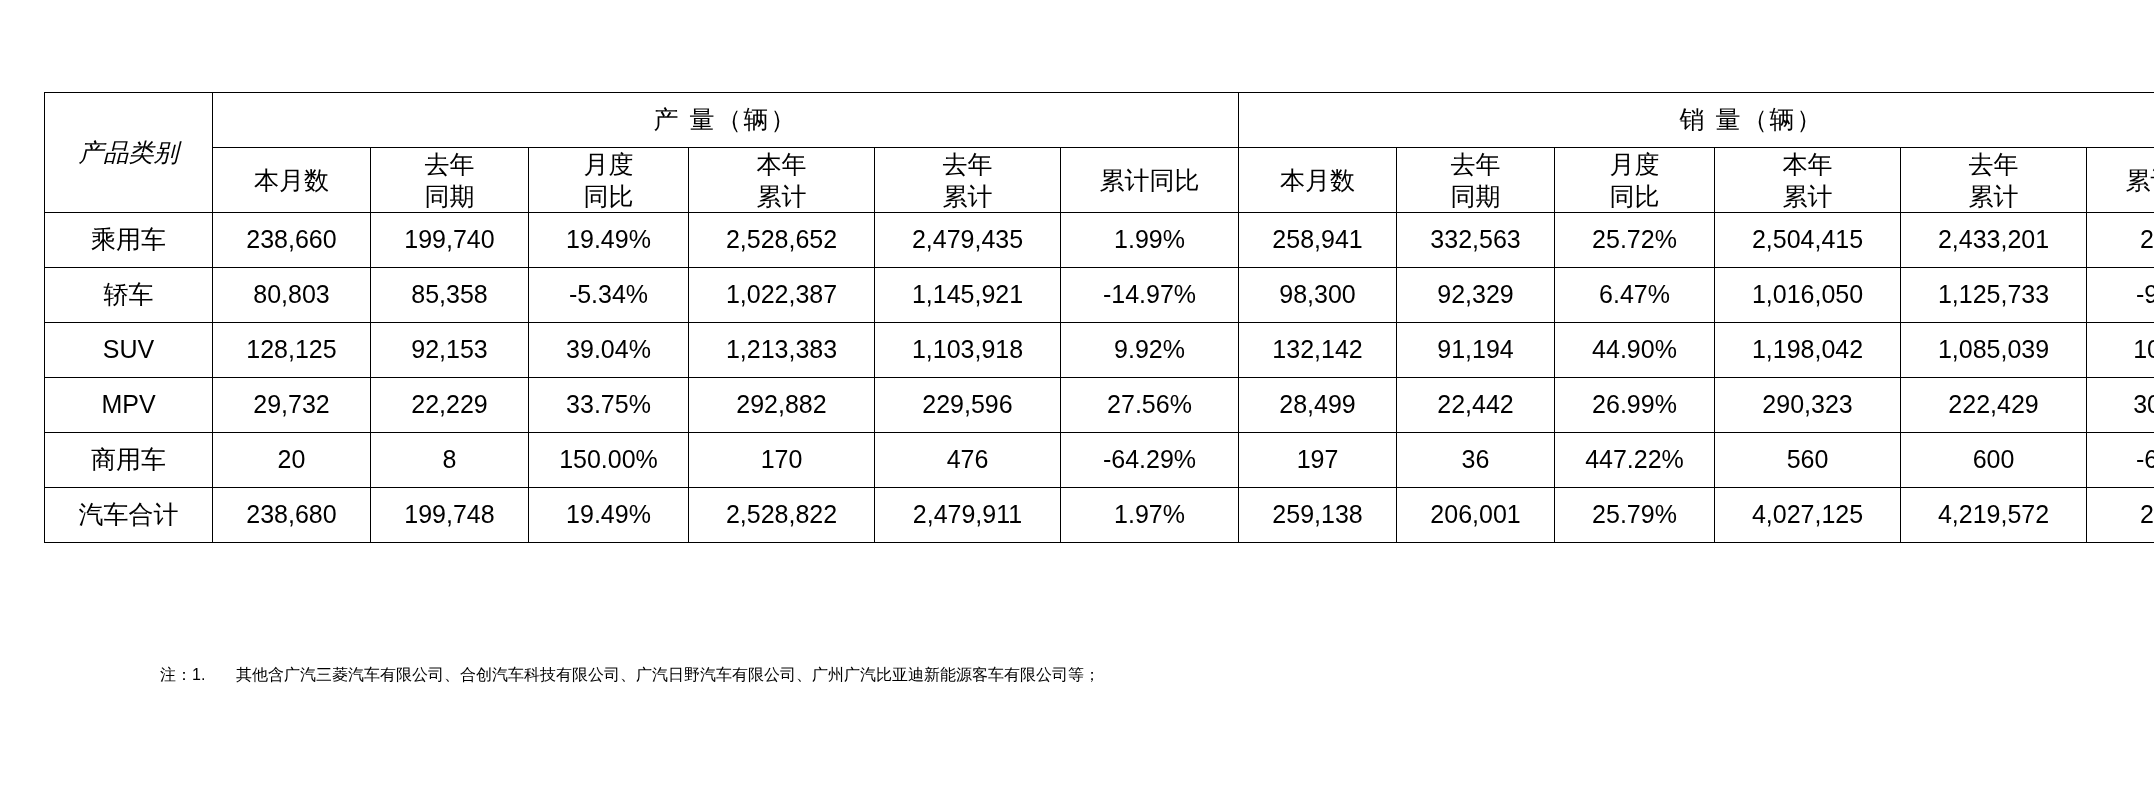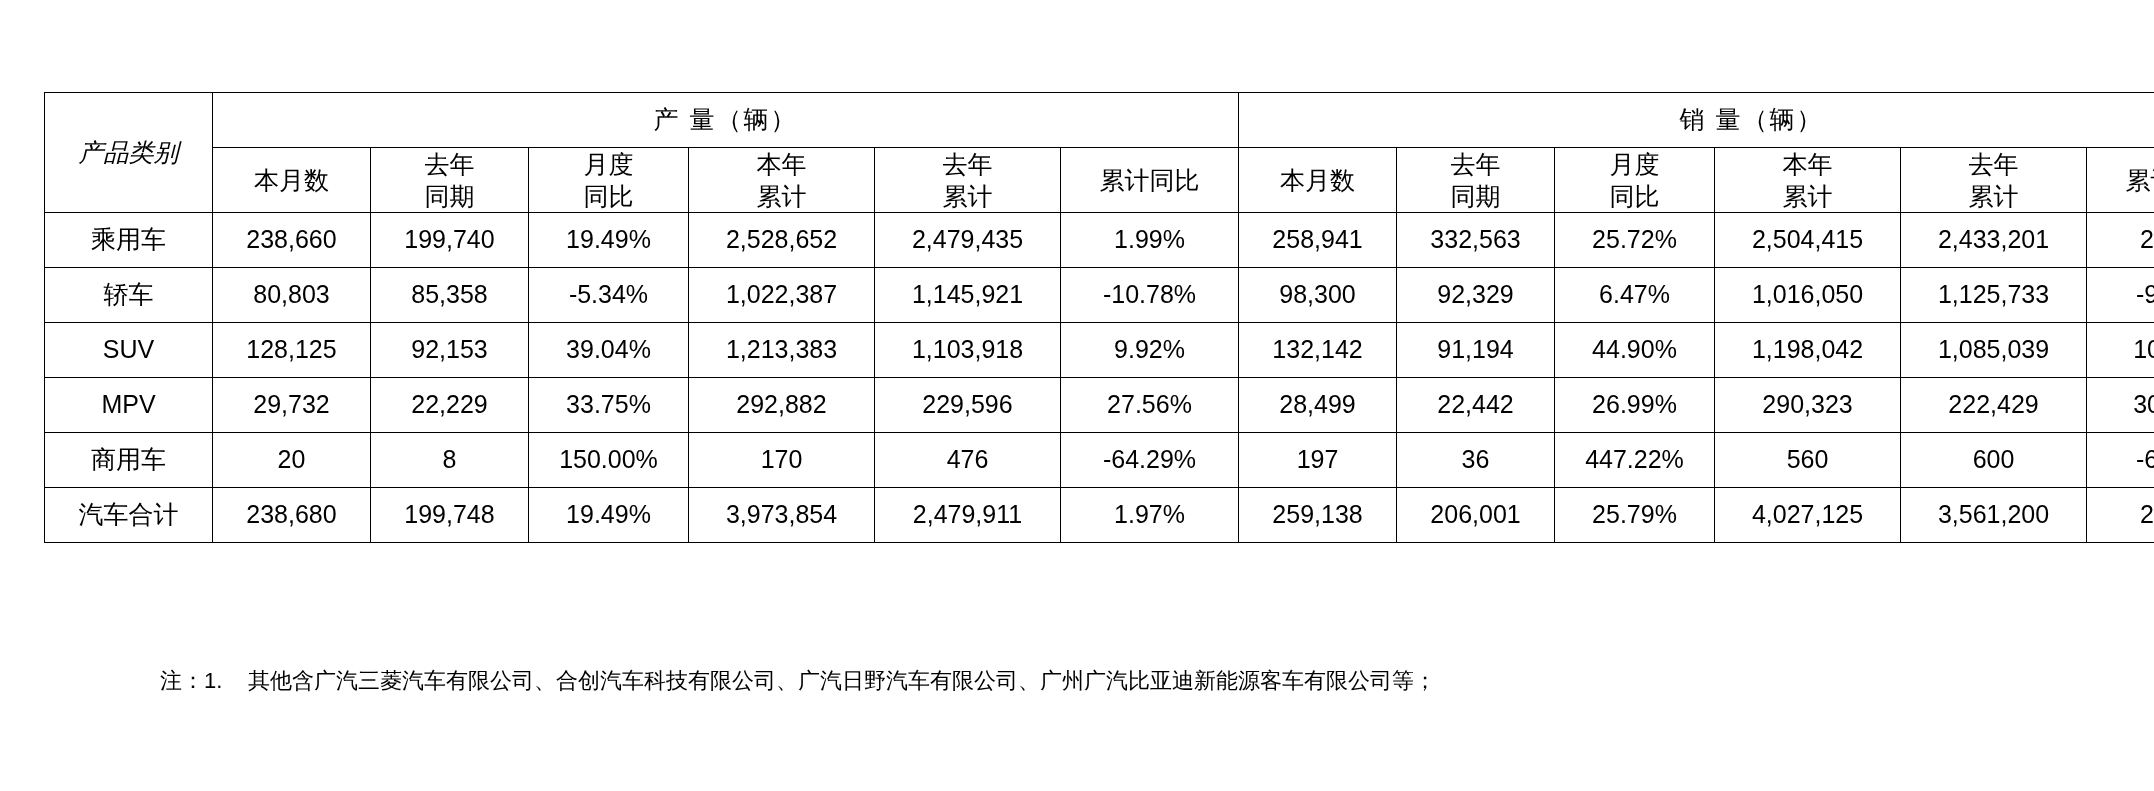--- a/index.html
+++ b/index.html
@@ -73,21 +73,21 @@
   col.c-cat { width: 168px; }
   col.c-num { width: 158px; }
   col.c-pct { width: 160px; }
   col.c-cum { width: 178px; }
   col.c-tot { width: 186px; }
 
   .notes {
     position: absolute;
     left: 160px;
     top: 660px;
-    font-size: 22px;
+    font-size: 16px;
     line-height: 1.9;
     color: #000;
   }
   .note-line {
     white-space: nowrap;
   }
   .note-line .idx {
     display: inline-block;
     width: 44px;
   }
@@ -189,21 +189,21 @@
           <td class="num">2,433,201</td>
           <td class="num">2.93%</td>
         </tr>
         <tr>
           <td class="rowlabel">轿车</td>
           <td class="num">80,803</td>
           <td class="num">85,358</td>
           <td class="num">-5.34%</td>
           <td class="num">1,022,387</td>
           <td class="num">1,145,921</td>
-          <td class="num">-10.78%</td>
+          <td class="num">-14.97%</td>
           <td class="num">98,300</td>
           <td class="num">92,329</td>
           <td class="num">6.47%</td>
           <td class="num">1,016,050</td>
           <td class="num">1,125,733</td>
           <td class="num">-9.74%</td>
         </tr>
         <tr>
           <td class="rowlabel">SUV</td>
           <td class="num">128,125</td>
@@ -247,28 +247,28 @@
           <td class="num">447.22%</td>
           <td class="num">560</td>
           <td class="num">600</td>
           <td class="num">-6.67%</td>
         </tr>
         <tr>
           <td class="rowlabel">汽车合计</td>
           <td class="num">238,680</td>
           <td class="num">199,748</td>
           <td class="num">19.49%</td>
-          <td class="num">3,973,854</td>
+          <td class="num">2,528,822</td>
           <td class="num">2,479,911</td>
           <td class="num">1.97%</td>
           <td class="num">259,138</td>
           <td class="num">206,001</td>
           <td class="num">25.79%</td>
           <td class="num">4,027,125</td>
-          <td class="num">3,561,200</td>
+          <td class="num">4,219,572</td>
           <td class="num">2.92%</td>
         </tr>
       </tbody>
     </table>
   </div>
 
   <div class="notes">
     <div class="note-line first">
       <span class="lead">注：</span><span class="idx">1.</span><span>其他含广汽三菱汽车有限公司、合创汽车科技有限公司、广汽日野汽车有限公司、广州广汽比亚迪新能源客车有限公司等；</span>
     </div>

